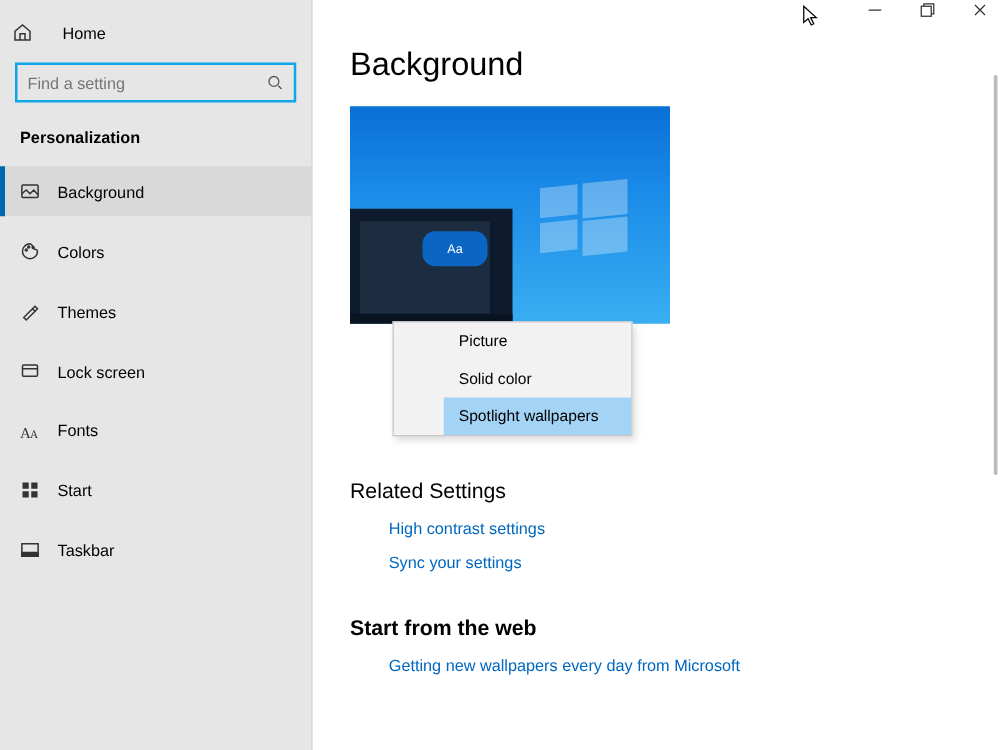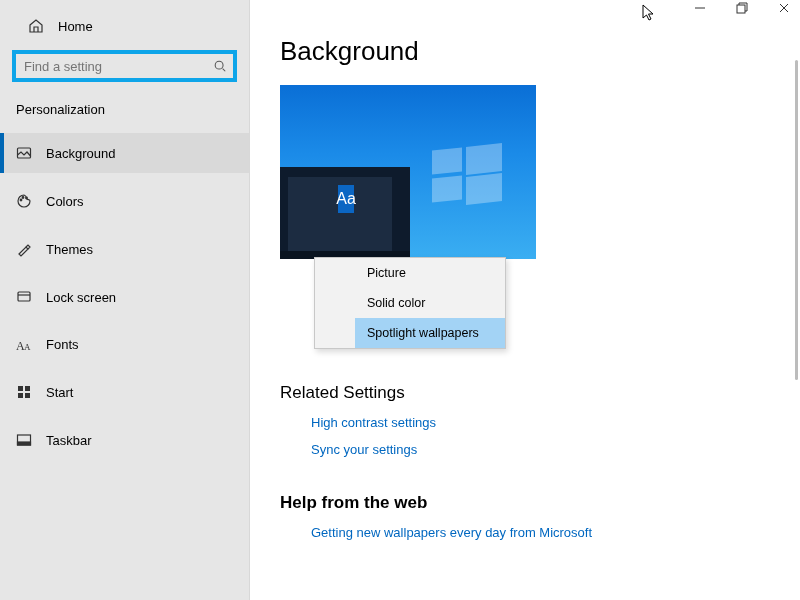--- a/index.html
+++ b/index.html
@@ -19,39 +19,39 @@
     width: 250px;
     height: 100%;
     background: #e6e6e6;
     border-right: 1px solid #d8d8d8;
     display: flex;
     flex-direction: column;
     padding-top: 6px;
   }
   .app-title { font-size: 12px; padding: 4px 0 12px 16px; }
   .nav-home {
-    display: flex; align-items: center; gap: 14px;
-    padding: 12px 28px; cursor: default;
+    display: flex; align-items: center; gap: 24px;
+    padding: 12px 10px; cursor: default;
   }
   .nav-home .icon, .side-item .icon { width: 16px; display:flex; align-items:center; justify-content:center; }
   .search-wrap { padding: 4px 12px 8px 12px; }
   .search {
     width: 100%; height: 32px;
-    border: 4px solid #0ea5e9;
+    border: 2px solid #0ea5e9;
     background: #e6e6e6;
     padding: 0 30px 0 8px;
     font-size: 13px;
     position: relative;
   }
   .search-box { position: relative; }
   .search-icon {
     position: absolute; right: 10px; top: 50%; transform: translateY(-50%);
     color: #555;
   }
-  .section-label { font-weight: 400; font-size: 13px; padding: 12px 16px 16px 16px; }
+  .section-label { font-weight: 700; font-size: 13px; padding: 12px 16px 16px 16px; }
   .side-list { display:flex; flex-direction:column; }
   .side-item {
     display:flex; align-items:center; gap:14px;
     padding: 12px 16px 12px 16px;
     cursor: default;
     position: relative;
     font-size: 13px;
     margin-bottom: 8px;
   }
   .side-item.selected {
@@ -88,23 +88,23 @@
   .q4{left:34px;top:30px;width:36px;height:28px;transform:skewY(-6deg);}
   .mini-desktop {
     position:absolute; left:0; bottom:0; width:130px; height:92px;
     background:#0e1b2c;
   }
   .mini-start {
     position:absolute; left:8px; bottom:8px; width:104px; height:74px;
     background:#1c2c41;
   }
   .mini-tile {
-    position:absolute; left:58px; bottom:46px; width:16px; height:28px;
-    background:#0b66c3; color:#fff; font-size:16px;
-    display:flex;align-items:center;justify-content:center;
+    position:absolute; left:58px; bottom:46px; width:52px; height:28px;
+    background:#0b66c3; color:#fff; font-size:10px;
+    display:flex;align-items:center;justify-content:center;border-radius:10px;
   }
   .mini-taskbar { position:absolute;left:0;bottom:0;right:0;height:8px;background:#0a1420;}
   
   .dropdown {
     width: 192px;
     border: 1px solid #c8c8c8;
     background: #f2f2f2;
     box-shadow: 2px 3px 6px rgba(0,0,0,0.15);
     margin-top: -2px;
     margin-left: 34px;
@@ -278,21 +278,21 @@
     <div class="dropdown">
       <div class="dropdown-option">Picture</div>
       <div class="dropdown-option">Solid color</div>
       <div class="dropdown-option selected">Spotlight wallpapers</div>
     </div>
 
     <div class="subheading">Related Settings</div>
     <a class="link">High contrast settings</a>
     <a class="link">Sync your settings</a>
 
-    <div class="subheading2">Help from the web</div>
+    <div class="subheading2">Start from the web</div>
     <a class="link">Getting new wallpapers every day from Microsoft</a>
 
     <div class="scrollbar-hint"></div>
   </div>
 </div>
 
 <div class="cursor">
   <svg width="14" height="18" viewBox="0 0 14 18">
     <path d="M1 1 L1 14 L4.5 11 L7 16 L9 15 L6.5 10 L11 10 Z" fill="#fff" stroke="#000" stroke-width="1"></path>
   </svg>

